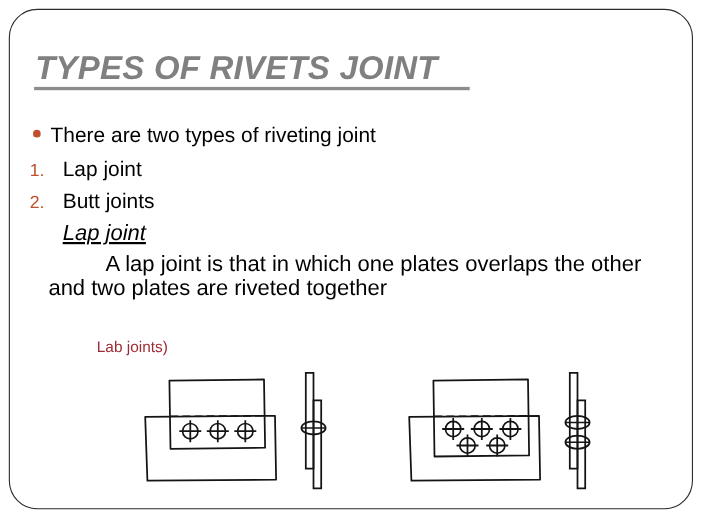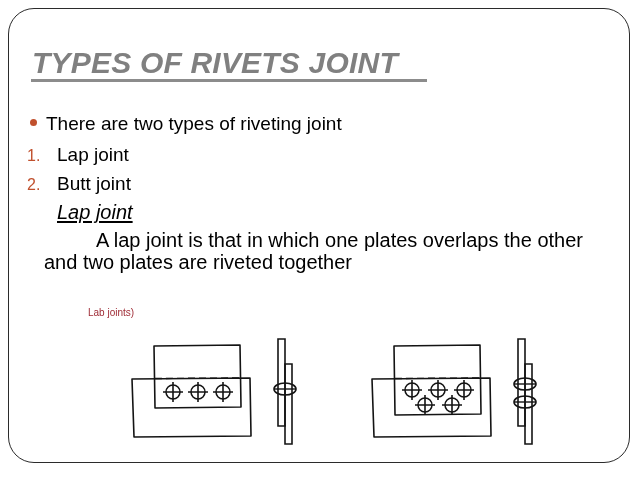--- a/index.html
+++ b/index.html
@@ -132,21 +132,21 @@
     font-weight: normal;
     color: #000000;
     line-height: 1.10;
     text-indent: 52px;
   }
 
   #fig-caption {
     position: absolute;
     left: 88px;
     top: 307px;
-    font-size: 10px;
+    font-size: 14px;
     font-weight: normal;
     color: #9E2A34;
     white-space: nowrap;
   }
 
   
   #figures {
     position: absolute;
     left: 0;
     top: 334px;
@@ -173,21 +173,21 @@
     <span class="bullet-dot"></span>
     <span>There are two types of riveting joint</span>
   </div>
 
   <div class="body-line num-row" id="num-row-1">
     <span class="num-marker">1.</span>
     <span>Lap joint</span>
   </div>
   <div class="body-line num-row" id="num-row-2">
     <span class="num-marker">2.</span>
-    <span>Butt joint</span>
+    <span>Butt joints</span>
   </div>
 
   <div class="body-line" id="sub-heading">Lap joint</div>
 
   <div id="para">A lap joint is that in  which one plates overlaps the other and two plates are riveted together</div>
 
   <div id="fig-caption">Lab joints)</div>
 
   <div id="figures">
 

